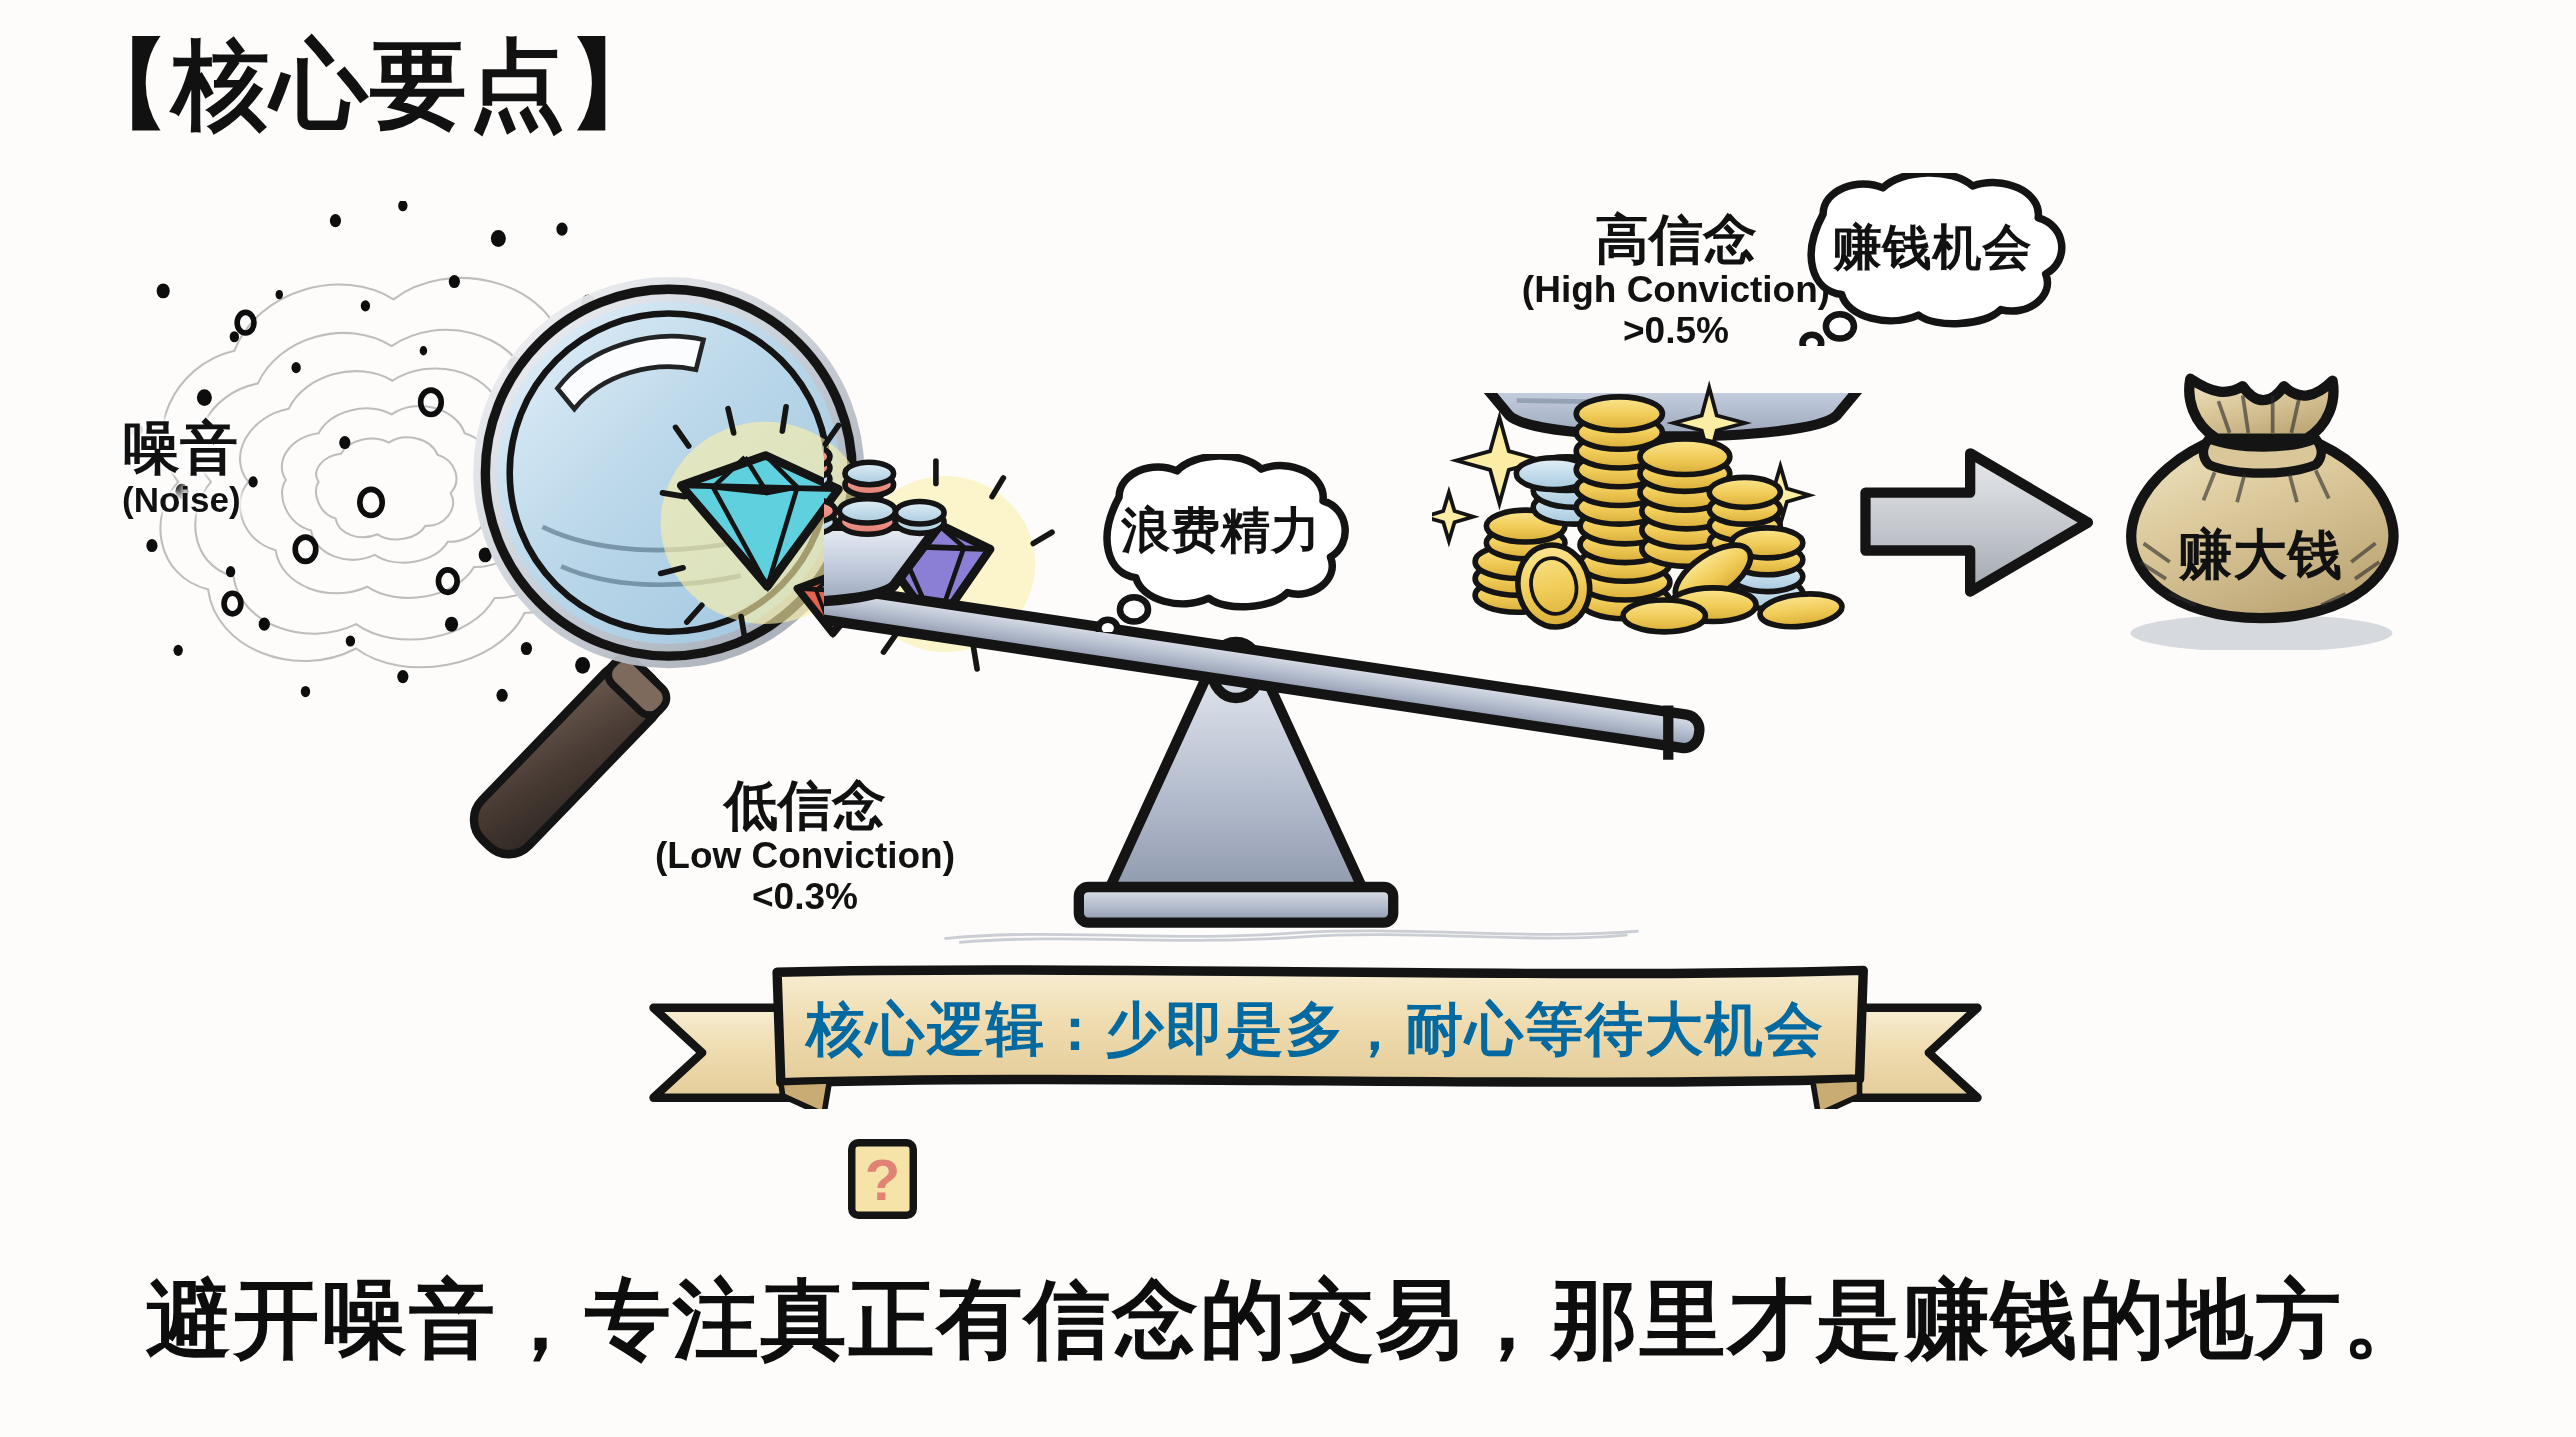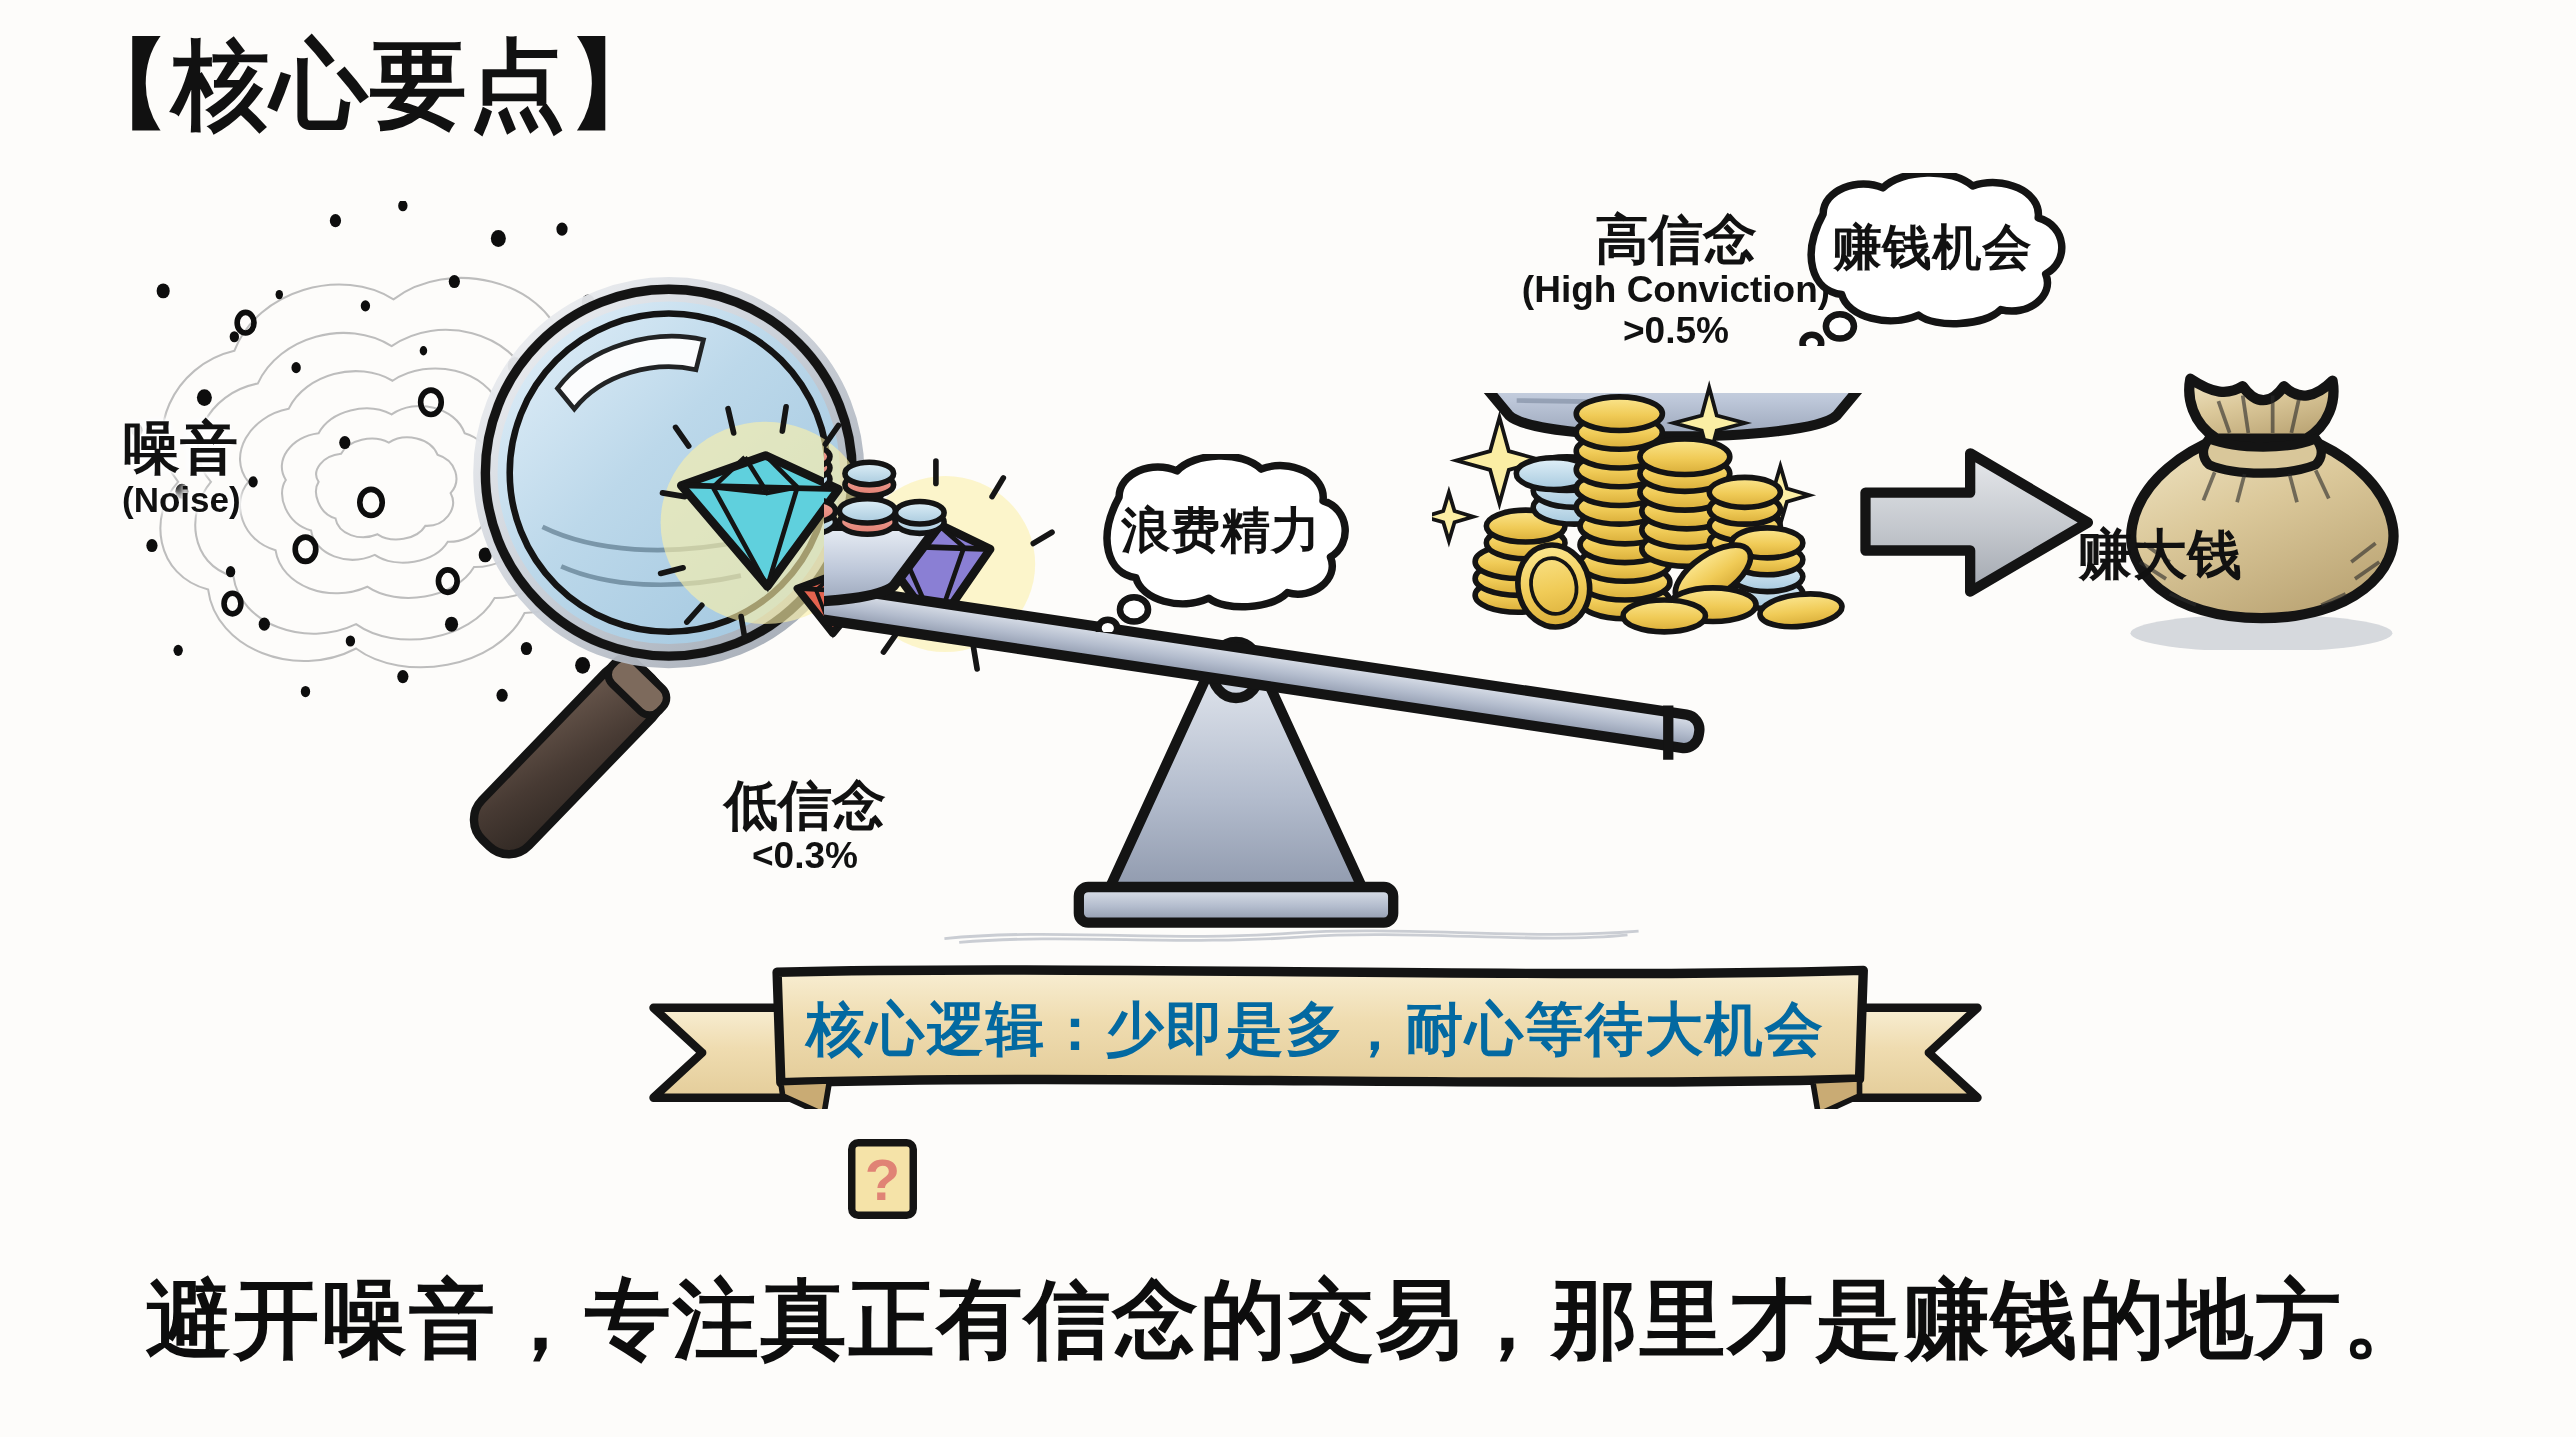--- a/index.html
+++ b/index.html
@@ -57,21 +57,21 @@
   }
   #bubble-waste{left:1076px;top:454px;width:290px;height:178px;}
   #bubble-opportunity{left:1778px;top:173px;width:309px;height:173px;}
 
   
   .arrow{position:absolute;left:1858px;top:440px;width:243px;height:164px;}
 
   
   .bag{position:absolute;left:2078px;top:360px;width:365px;height:290px;}
   .bag-text{
-    position:absolute;left:0;top:159px;width:365px;
+    position:absolute;left:0;top:159px;width:365px;text-align:center;
     font-size:54px;font-weight:bold;color:#111;letter-spacing:0.9px;
   }
 
   
   .ground{position:absolute;left:936px;top:922px;width:711px;height:24px;}
 
   
   .banner{position:absolute;left:646px;top:959px;width:1339px;height:150px;}
   .banner-text{
     position:absolute;left:0;top:0;width:1339px;height:150px;
@@ -428,20 +428,21 @@
         <ellipse cx="300" cy="224" rx="46" ry="22" fill="url(#goldg2)" transform="rotate(-34 300 224)"></ellipse>
         <ellipse cx="300" cy="256" rx="46" ry="18" fill="url(#goldg2)"></ellipse>
         <ellipse cx="394" cy="262" rx="44" ry="17" fill="url(#goldg2)" transform="rotate(-6 394 262)"></ellipse>
         <ellipse cx="248" cy="268" rx="44" ry="17" fill="url(#goldg2)"></ellipse>
       </g>
     </svg>
   </div>
 
   <div class="conv-label" id="low-conviction-label">
     <span class="cn">低信念</span>
+    <span class="en">(Low Conviction)</span>
     <span class="pct">&lt;0.3%</span>
   </div>
 
   <div class="conv-label" id="high-conviction-label">
     <span class="cn">高信念</span>
     <span class="en">(High Conviction)</span>
     <span class="pct">&gt;0.5%</span>
   </div>
 
   <div class="bubble" id="bubble-opportunity">

